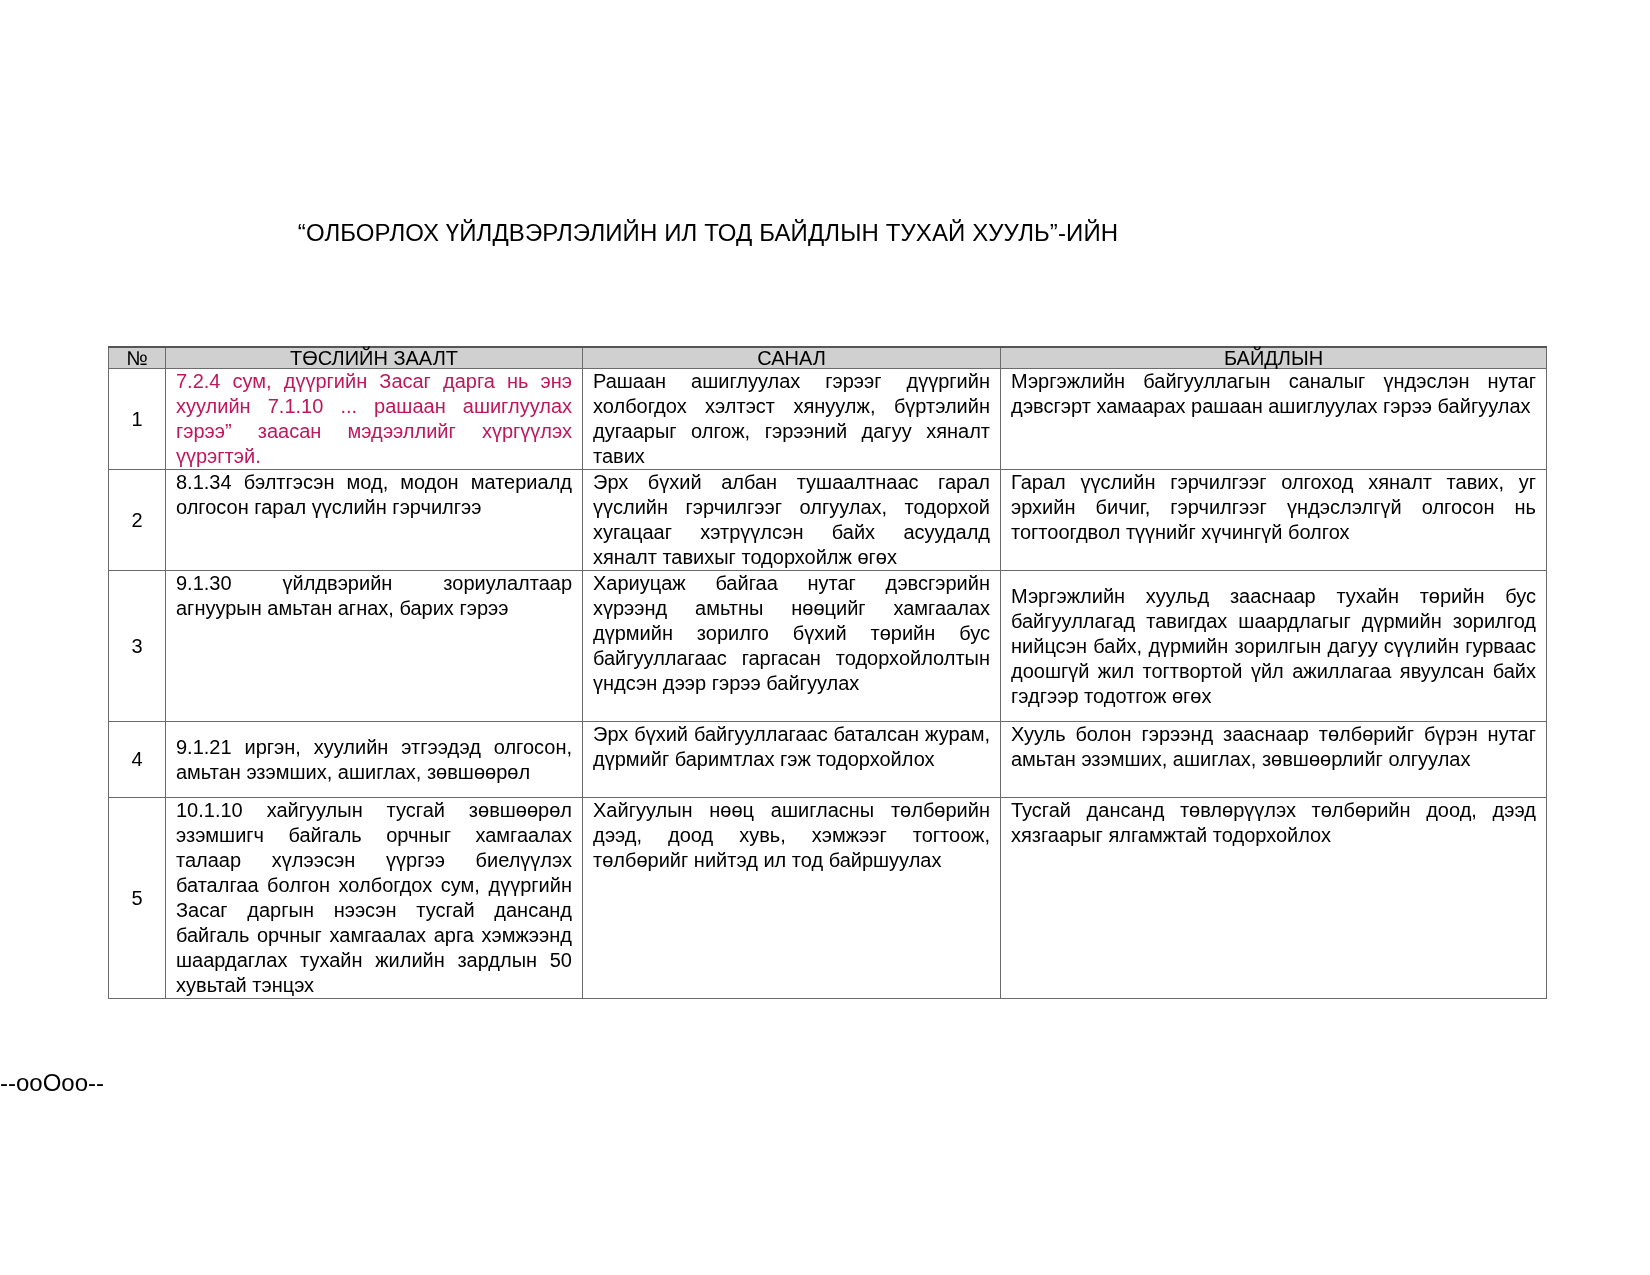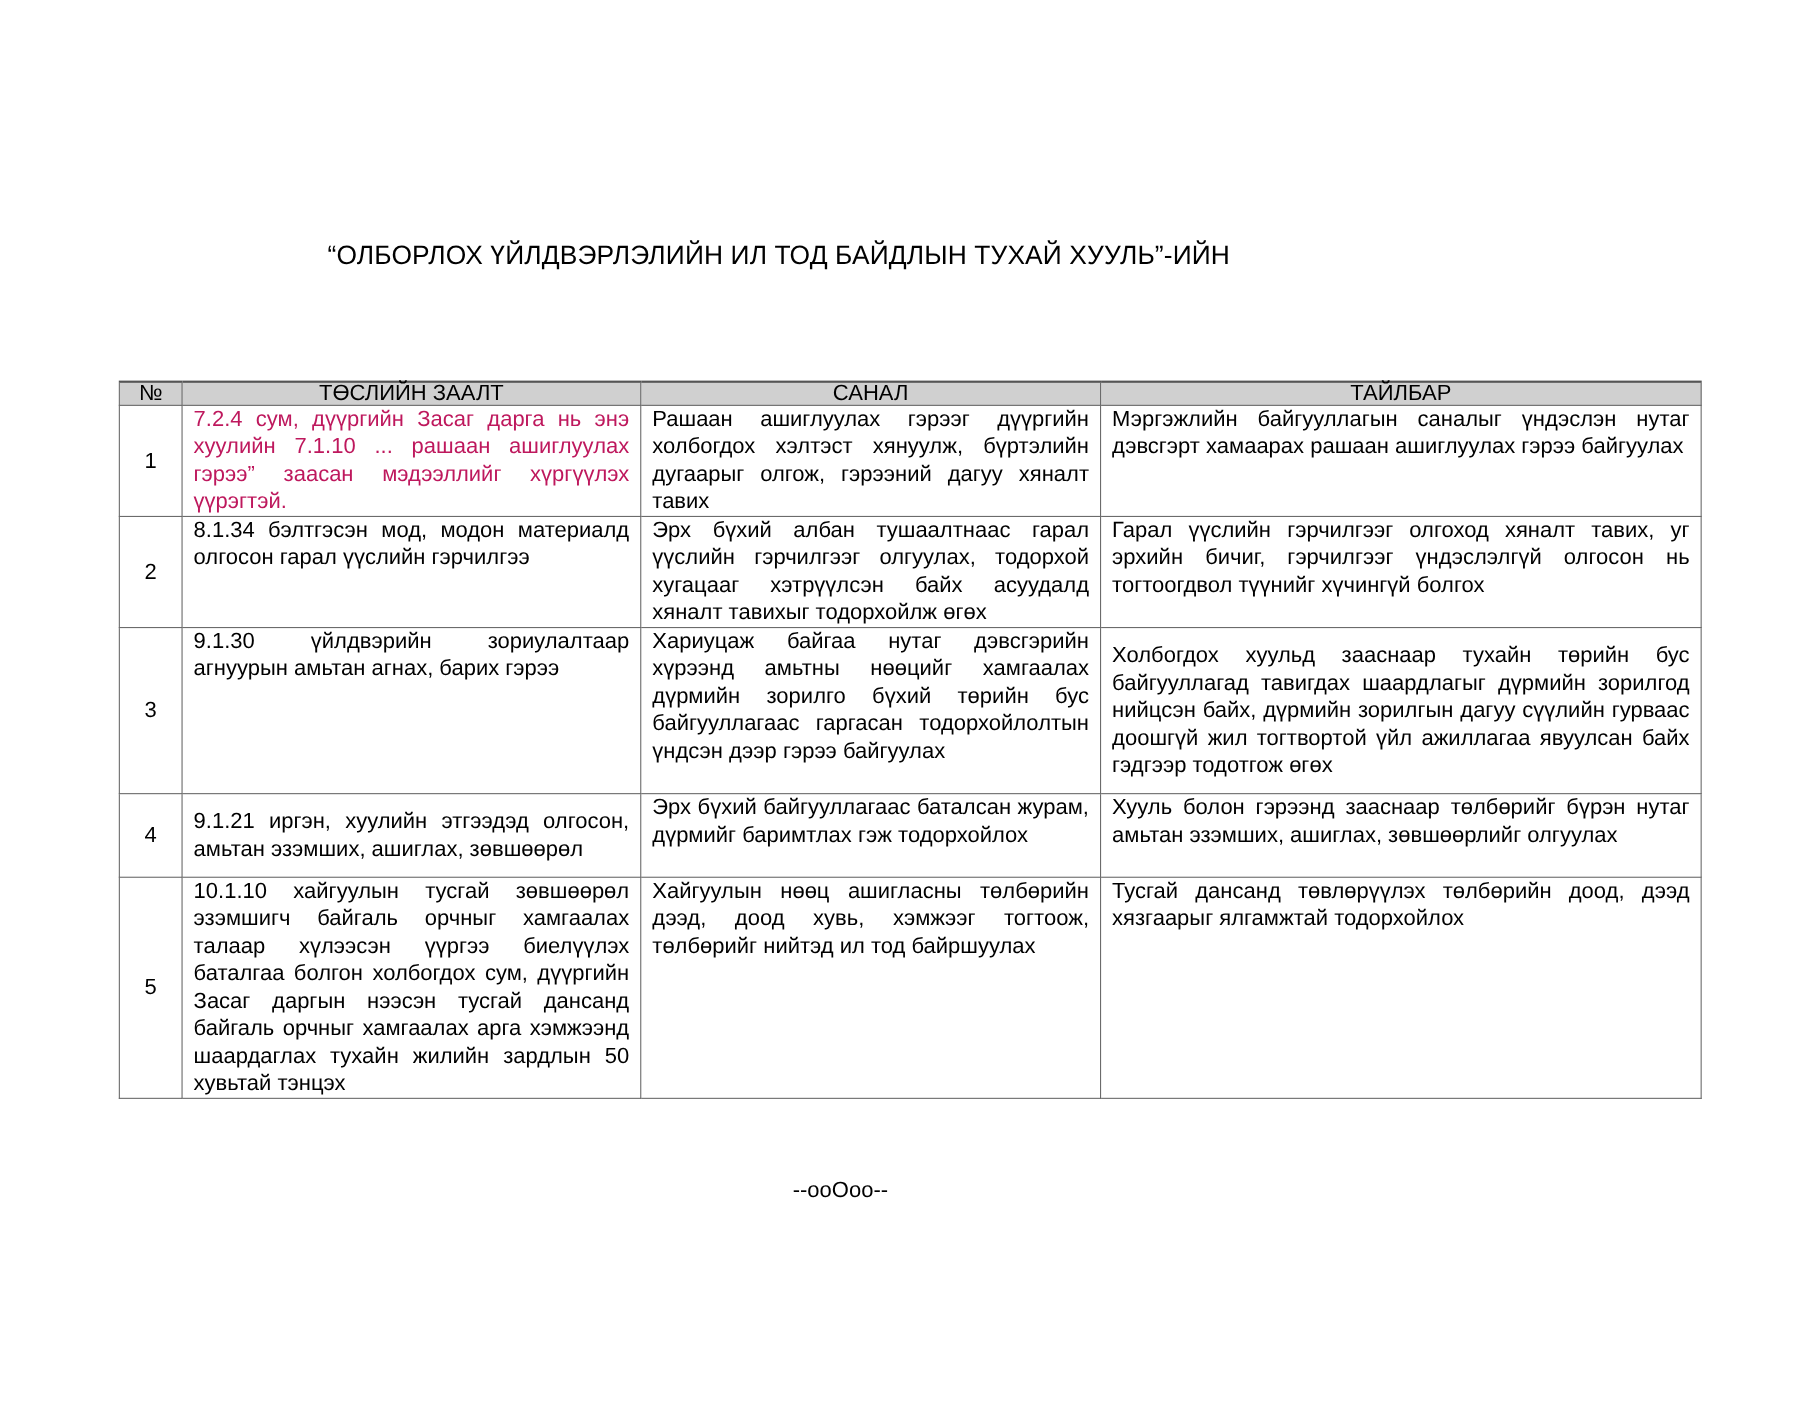--- a/index.html
+++ b/index.html
@@ -75,22 +75,21 @@
     tr.r1 td { height: 100px; }
     tr.r2 td { height: 100px; }
     tr.r3 td { height: 150px; }
     tr.r4 td { height: 75px; }
     tr.r5 td { height: 199px; }
     .footer-mark {
       position: absolute;
       top: 1070px;
       left: 0;
       width: 1528px;
-      text-align: center;
-      font-size: 20px;
+      font-size: 24px;
       line-height: 25px;
     }
   </style>
 </head>
 <body>
 
 <div class="title-block">
   <span class="title-line">“ОЛБОРЛОХ ҮЙЛДВЭРЛЭЛИЙН ИЛ ТОД БАЙДЛЫН ТУХАЙ ХУУЛЬ”-ИЙН</span>
 </div>
 
@@ -99,41 +98,41 @@
     <col class="c-num">
     <col class="c-clause">
     <col class="c-proposal">
     <col class="c-note">
   </colgroup>
   <thead>
     <tr>
       <th>№</th>
       <th>ТӨСЛИЙН ЗААЛТ</th>
       <th>САНАЛ</th>
-      <th>ТАЙЛБАР</th>
+      <th>БАЙДЛЫН</th>
     </tr>
   </thead>
   <tbody>
     <tr class="r1">
       <td class="num">1</td>
       <td class="muted">7.2.4 сум, дүүргийн Засаг дарга нь энэ хуулийн 7.1.10 ... рашаан ашиглуулах гэрээ” заасан мэдээллийг хүргүүлэх үүрэгтэй.</td>
       <td>Рашаан ашиглуулах гэрээг дүүргийн холбогдох хэлтэст хянуулж, бүртэлийн дугаарыг олгож, гэрээний дагуу хяналт тавих</td>
       <td>Мэргэжлийн байгууллагын саналыг үндэслэн нутаг дэвсгэрт хамаарах рашаан ашиглуулах гэрээ байгуулах</td>
     </tr>
     <tr class="r2">
       <td class="num">2</td>
       <td>8.1.34 бэлтгэсэн мод, модон материалд олгосон гарал үүслийн гэрчилгээ</td>
       <td>Эрх бүхий албан тушаалтнаас гарал үүслийн гэрчилгээг олгуулах, тодорхой хугацааг хэтрүүлсэн байх асуудалд хяналт тавихыг тодорхойлж өгөх</td>
       <td>Гарал үүслийн гэрчилгээг олгоход хяналт тавих, уг эрхийн бичиг, гэрчилгээг үндэслэлгүй олгосон нь тогтоогдвол түүнийг хүчингүй болгох</td>
     </tr>
     <tr class="r3">
       <td class="num">3</td>
       <td>9.1.30 үйлдвэрийн зориулалтаар агнуурын амьтан агнах, барих гэрээ</td>
       <td>Хариуцаж байгаа нутаг дэвсгэрийн хүрээнд амьтны нөөцийг хамгаалах дүрмийн зорилго бүхий төрийн бус байгууллагаас гаргасан тодорхойлолтын үндсэн дээр гэрээ байгуулах</td>
-      <td class="vmid">Холбогдох хуульд зааснаар тухайн төрийн бус байгууллагад тавигдах шаардлагыг дүрмийн зорилгод нийцсэн байх, дүрмийн зорилгын дагуу сүүлийн гурваас доошгүй жил тогтвортой үйл ажиллагаа явуулсан байх гэдгээр тодотгож өгөх</td>
+      <td class="vmid">Мэргэжлийн хуульд зааснаар тухайн төрийн бус байгууллагад тавигдах шаардлагыг дүрмийн зорилгод нийцсэн байх, дүрмийн зорилгын дагуу сүүлийн гурваас доошгүй жил тогтвортой үйл ажиллагаа явуулсан байх гэдгээр тодотгож өгөх</td>
     </tr>
     <tr class="r4">
       <td class="num">4</td>
       <td class="vmid">9.1.21 иргэн, хуулийн этгээдэд олгосон, амьтан эзэмших, ашиглах, зөвшөөрөл</td>
       <td>Эрх бүхий байгууллагаас баталсан журам, дүрмийг баримтлах гэж тодорхойлох</td>
       <td>Хууль болон гэрээнд зааснаар төлбөрийг бүрэн нутаг амьтан эзэмших, ашиглах, зөвшөөрлийг олгуулах</td>
     </tr>
     <tr class="r5">
       <td class="num">5</td>
       <td>10.1.10 хайгуулын тусгай зөвшөөрөл эзэмшигч байгаль орчныг хамгаалах талаар хүлээсэн үүргээ биелүүлэх баталгаа болгон холбогдох сум, дүүргийн Засаг даргын нээсэн тусгай дансанд байгаль орчныг хамгаалах арга хэмжээнд шаардаглах тухайн жилийн зардлын 50 хувьтай тэнцэх</td>

